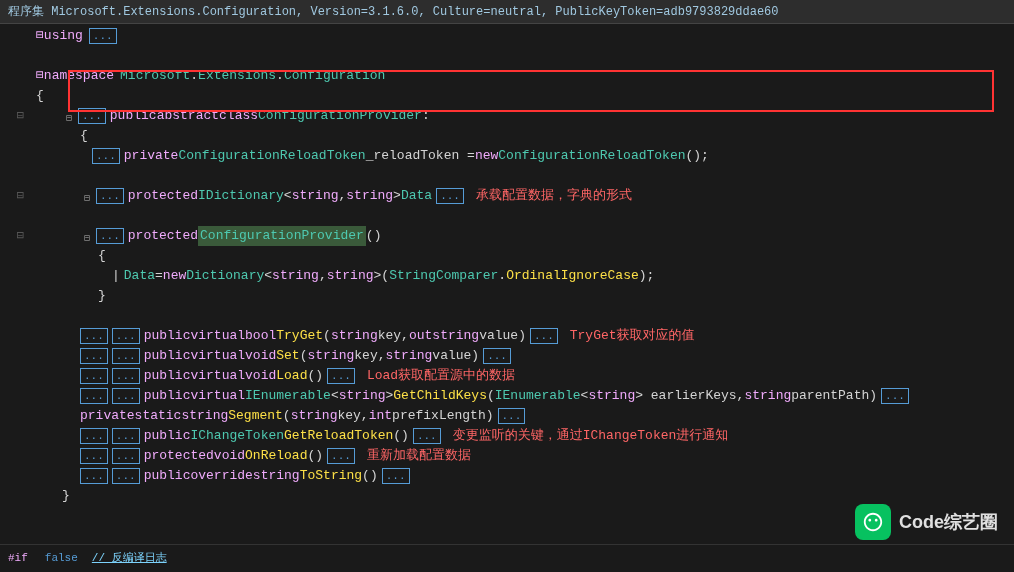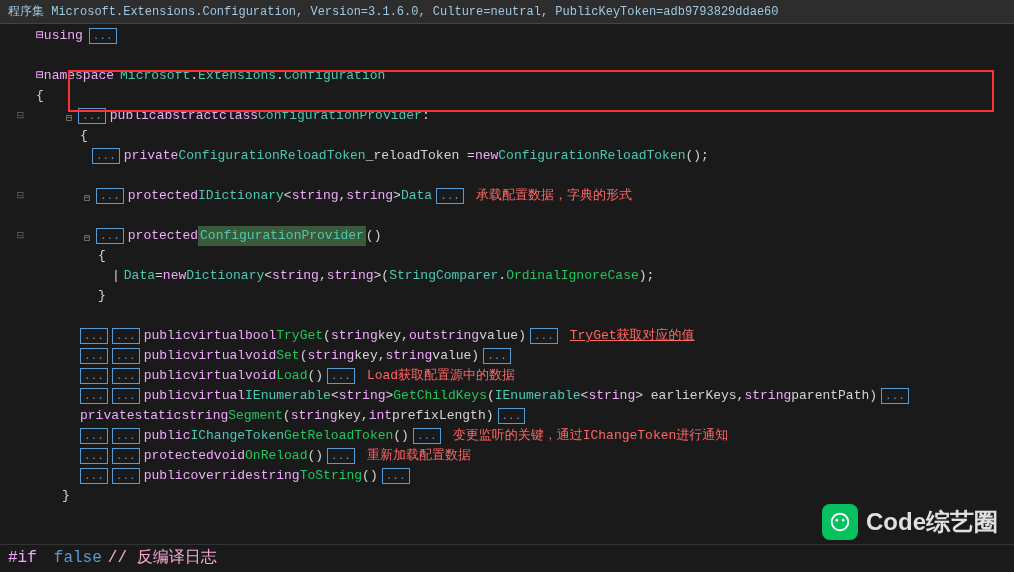--- a/index.html
+++ b/index.html
@@ -64,21 +64,21 @@
       height: 14px;
       color: #888;
       font-size: 10px;
       text-align: center;
       cursor: pointer;
       margin-right: 2px;
       flex-shrink: 0;
     }
     
     .kw-blue { color: #f0abfc; }
-    .kw-yellow { color: #22c55e; }
+    .kw-yellow { color: #fde047; }
     .kw-white { color: #d4d4d4; }
     .kw-namespace { color: #4ec9b0; }
     .class-name { color: #4ec9b0; }
     .interface-name { color: #b8d7a3; }
     .annotation-red { color: #ff6666; }
     
     
     .red-box {
       border: 2px solid #ff3333;
       position: absolute;
@@ -96,36 +96,36 @@
       color: #569cd6;
       font-size: 11px;
       line-height: 14px;
       vertical-align: middle;
     }
 
     .bottom-bar {
       background-color: #1a1a1a;
       color: #569cd6;
       padding: 3px 8px;
-      font-size: 16px;
+      font-size: 11px;
       border-top: 1px solid #333;
       height: 26px;
       display: flex;
       align-items: center;
     }
 
     .watermark {
       position: absolute;
       bottom: 32px;
       right: 16px;
       display: flex;
       align-items: center;
       gap: 8px;
       color: #e0e0e0;
-      font-size: 24px;
+      font-size: 18px;
       font-family: Arial, sans-serif;
       font-weight: bold;
       margin-top: 32px;
     }
     .wechat-icon {
       width: 36px;
       height: 36px;
       background-color: #07c160;
       border-radius: 8px;
       display: flex;
@@ -292,21 +292,21 @@
         <span class="kw-blue">virtual </span>
         <span class="kw-blue">bool </span>
         <span class="kw-yellow">TryGet</span>
         <span class="kw-white">(</span>
         <span class="kw-blue">string </span>
         <span class="kw-white">key, </span>
         <span class="kw-blue">out </span>
         <span class="kw-blue">string </span>
         <span class="kw-white">value)</span>
         <span class="using-box" style="margin: 0 4px;">...</span>
-        <span class="annotation-red" style="margin-left:8px;text-decoration:underline;">TryGet获取对应的值</span>
+        <span class="annotation-red" style="margin-left:8px;">TryGet获取对应的值</span>
       </div>
 
       <div class="code-line" style="padding-left:48px;">
         <span class="using-box" style="margin-right:4px;">...</span>
         <span class="using-box" style="margin-right:4px;">...</span>
         <span class="kw-blue">public </span>
         <span class="kw-blue">virtual </span>
         <span class="kw-blue">void </span>
         <span class="kw-yellow">Set</span>
         <span class="kw-white">(</span>
@@ -401,21 +401,21 @@
       </div>
 
       <div class="code-line">&nbsp;</div>
 
     </div>
   </div>
 
   <div class="bottom-bar">
     <span class="kw-blue">#if</span>
     <span style="color:#569cd6; margin-left:17px;">false</span>
-    <span style="color:#f9a8d4; margin-left:6px;">// 反编译日志</span>
+    <span style="color:#7dd3fc; margin-left:14px;text-decoration:underline;">// 反编译日志</span>
   </div>
 
   <div class="watermark">
     <div class="wechat-icon">
       <svg width="22" height="22" viewBox="0 0 24 24" fill="white">
         <path d="M8.5 11.5C9.3 11.5 10 10.8 10 10s-.7-1.5-1.5-1.5S7 9.2 7 10s.7 1.5 1.5 1.5zm7 0c.8 0 1.5-.7 1.5-1.5s-.7-1.5-1.5-1.5S14 9.2 14 10s.7 1.5 1.5 1.5zM12 2C6.5 2 2 6.5 2 12s4.5 10 10 10 10-4.5 10-10S17.5 2 12 2zm0 18c-4.4 0-8-3.6-8-8s3.6-8 8-8 8 3.6 8 8-3.6 8-8 8z"></path>
       </svg>
     </div>
     <span>Code综艺圈</span>
   </div>

